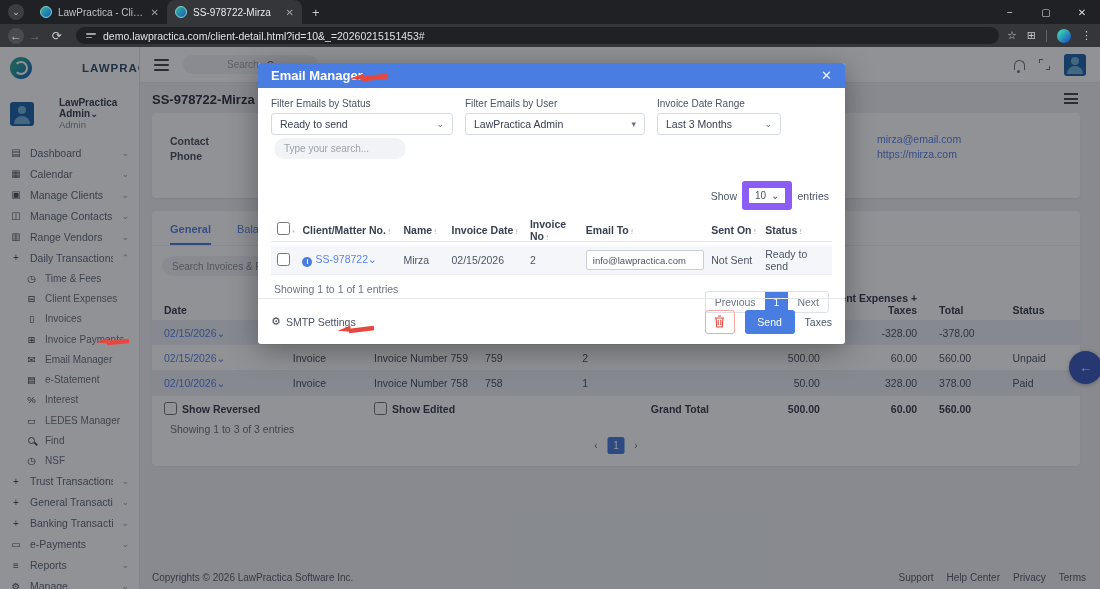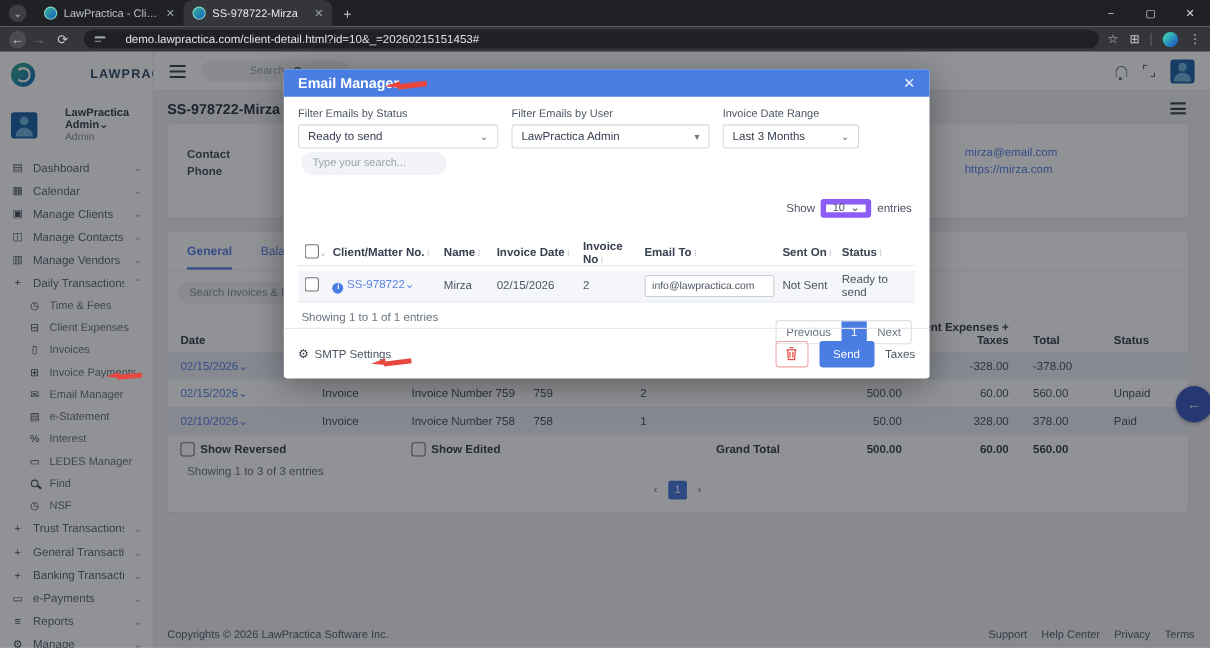--- a/index.html
+++ b/index.html
@@ -15,21 +15,21 @@
   .tab .fav { width:12px; height:12px; border-radius:50%; background:linear-gradient(135deg,#2fa3a0 20%,#1d6fb8 80%); flex:none; border:1px solid #7fd6d0; }
   .tab .ttl { white-space:nowrap; overflow:hidden; text-overflow:ellipsis; flex:1; }
   .tab .x { color:#9aa0a6; font-size:10px; }
   .newtab { color:#c7c7c7; font-size:13px; margin-left:10px; }
   .wincontrols { position:absolute; right:0; top:0; height:24px; display:flex; align-items:center; gap:0; }
   .wincontrols span { width:36px; text-align:center; color:#dadce0; font-size:10px; }
   .toolbar { position:absolute; top:24px; left:0; right:0; height:23px; background:#35363a; display:flex; align-items:center; z-index:40; }
   .navbtn { color:#c7c7cb; font-size:12px; width:22px; text-align:center; }
   .navbtn.back { background:#4a4b4f; width:16px; height:16px; line-height:16px; border-radius:50%; margin-left:8px; }
   .navbtn.fwd { color:#6e7076; }
-  .urlbar { flex:1; height:17px; background:#202124; border-radius:9px; margin:0 8px; display:flex; align-items:center; padding:0 10px; gap:18px; }
+  .urlbar { flex:1; height:17px; background:#202124; border-radius:9px; margin:0 8px; display:flex; align-items:center; padding:0 10px; gap:7px; }
   .siteinfo { width:10px; height:10px; flex:none; display:flex; flex-direction:column; justify-content:center; gap:2px; }
   .siteinfo i { display:block; height:1.5px; background:#9aa0a6; border-radius:1px; }
   .siteinfo i:first-child { width:10px; } .siteinfo i:last-child { width:6px; }
   .url { color:#dfe1e5; font-size:10.5px; white-space:nowrap; }
   .tb-icons { display:flex; align-items:center; gap:10px; margin-right:8px; color:#c7c7cb; font-size:11px; }
   .tb-avatar { width:14px; height:14px; border-radius:50%; background:linear-gradient(135deg,#35c4b5 25%,#2064c0 80%); }
   .tb-divider { width:1px; height:12px; background:#5f6368; }
 
   
   .app { position:absolute; top:47px; left:0; right:0; bottom:0; background:#eef0f4; }
@@ -109,21 +109,21 @@
   .mtitle { font-weight:bold; font-size:13px; }
   .mclose { margin-left:auto; font-size:13px; color:#f0f3fb; }
   .mbody { position:relative; padding:10px 13px 0; }
   .flt { position:absolute; top:10px; }
   .flt .flabel { font-size:10px; color:#4b5563; margin-bottom:4px; }
   .fsel { height:22px; border:1px solid #d6dae1; border-radius:3px; display:flex; align-items:center; justify-content:space-between; padding:0 8px; font-size:10.5px; color:#374151; background:#fff; }
   .fsel .chv { color:#6b7480; font-size:9px; }
   .f1 { left:13px; width:182px; } .f2 { left:207px; width:180px; } .f3 { left:399px; width:124px; }
   .msearch { position:absolute; top:50px; left:16px; width:132px; height:21px; background:#f1f3f6; border-radius:11px; display:flex; align-items:center; padding:0 10px; color:#9aa3ad; font-size:10px; }
   .mshow { position:absolute; top:93px; right:16px; display:flex; align-items:center; gap:5px; font-size:10.5px; color:#4b5563; }
-  .mshow .psel { border:5px solid #8b5cf6; border-radius:3px; height:17px; display:flex; align-items:center; gap:5px; padding:0 6px; font-size:10px; }
+  .mshow .psel { border:7px solid #8b5cf6; border-radius:3px; height:29px; display:flex; align-items:center; gap:5px; padding:0 6px; font-size:10px; }
   .mt-head,.mt-row { display:flex; align-items:center; padding:0 6px; }
   .mt-head { position:absolute; top:130px; left:13px; right:13px; height:24px; border-bottom:1px solid #e5e7eb; font-weight:bold; font-size:10.5px; color:#394150; }
   .mt-row { position:absolute; top:158px; left:13px; right:13px; height:29px; background:#f5f6f9; border-bottom:1px solid #eceef1; font-size:10.5px; color:#4b5563; }
   .m-chk{width:26px;} .m-cm{width:103px;} .m-name{width:49px;} .m-date{width:80px;} .m-no{width:57px;} .m-email{width:128px;} .m-sent{width:55px;} .m-stat{width:62px;}
   .sorth { color:#c6cbd2; font-size:8px; margin-left:2px; }
   .infoc { display:inline-flex; width:10px; height:10px; border-radius:50%; background:#4a7de2; color:#fff; font-size:7px; align-items:center; justify-content:center; font-weight:bold; margin-right:3px; vertical-align:-1px; }
   .mlink { color:#5b83e8; }
   .emailbox { width:118px; height:20px; border:1px solid #c9cfd8; border-radius:2px; font-size:9.5px; color:#4b5563; display:flex; align-items:center; padding:0 6px; background:#fff; }
   .mshowing { position:absolute; top:195px; left:16px; font-size:10.5px; color:#6b7480; }
   .mpag { position:absolute; top:203px; right:16px; display:flex; border:1px solid #dde1e7; border-radius:3px; overflow:hidden; font-size:10.5px; }
@@ -216,21 +216,21 @@
             <span class="lbl">Manage Clients</span>
             <span class="chv">⌄</span>
           </div>
         <div class="sitem">
             <span class="ig">◫</span>
             <span class="lbl">Manage Contacts</span>
             <span class="chv">⌄</span>
           </div>
         <div class="sitem">
             <span class="ig">▥</span>
-            <span class="lbl">Manage Vendors</span>
+            <span class="lbl">Range Vendors</span>
             <span class="chv">⌄</span>
           </div>
         <div class="sitem">
             <span class="ig">+</span>
             <span class="lbl">Daily Transactions</span>
             <span class="chv">⌃</span>
           </div>
 
         <div class="ssub">
             <span class="ig">◷</span>

